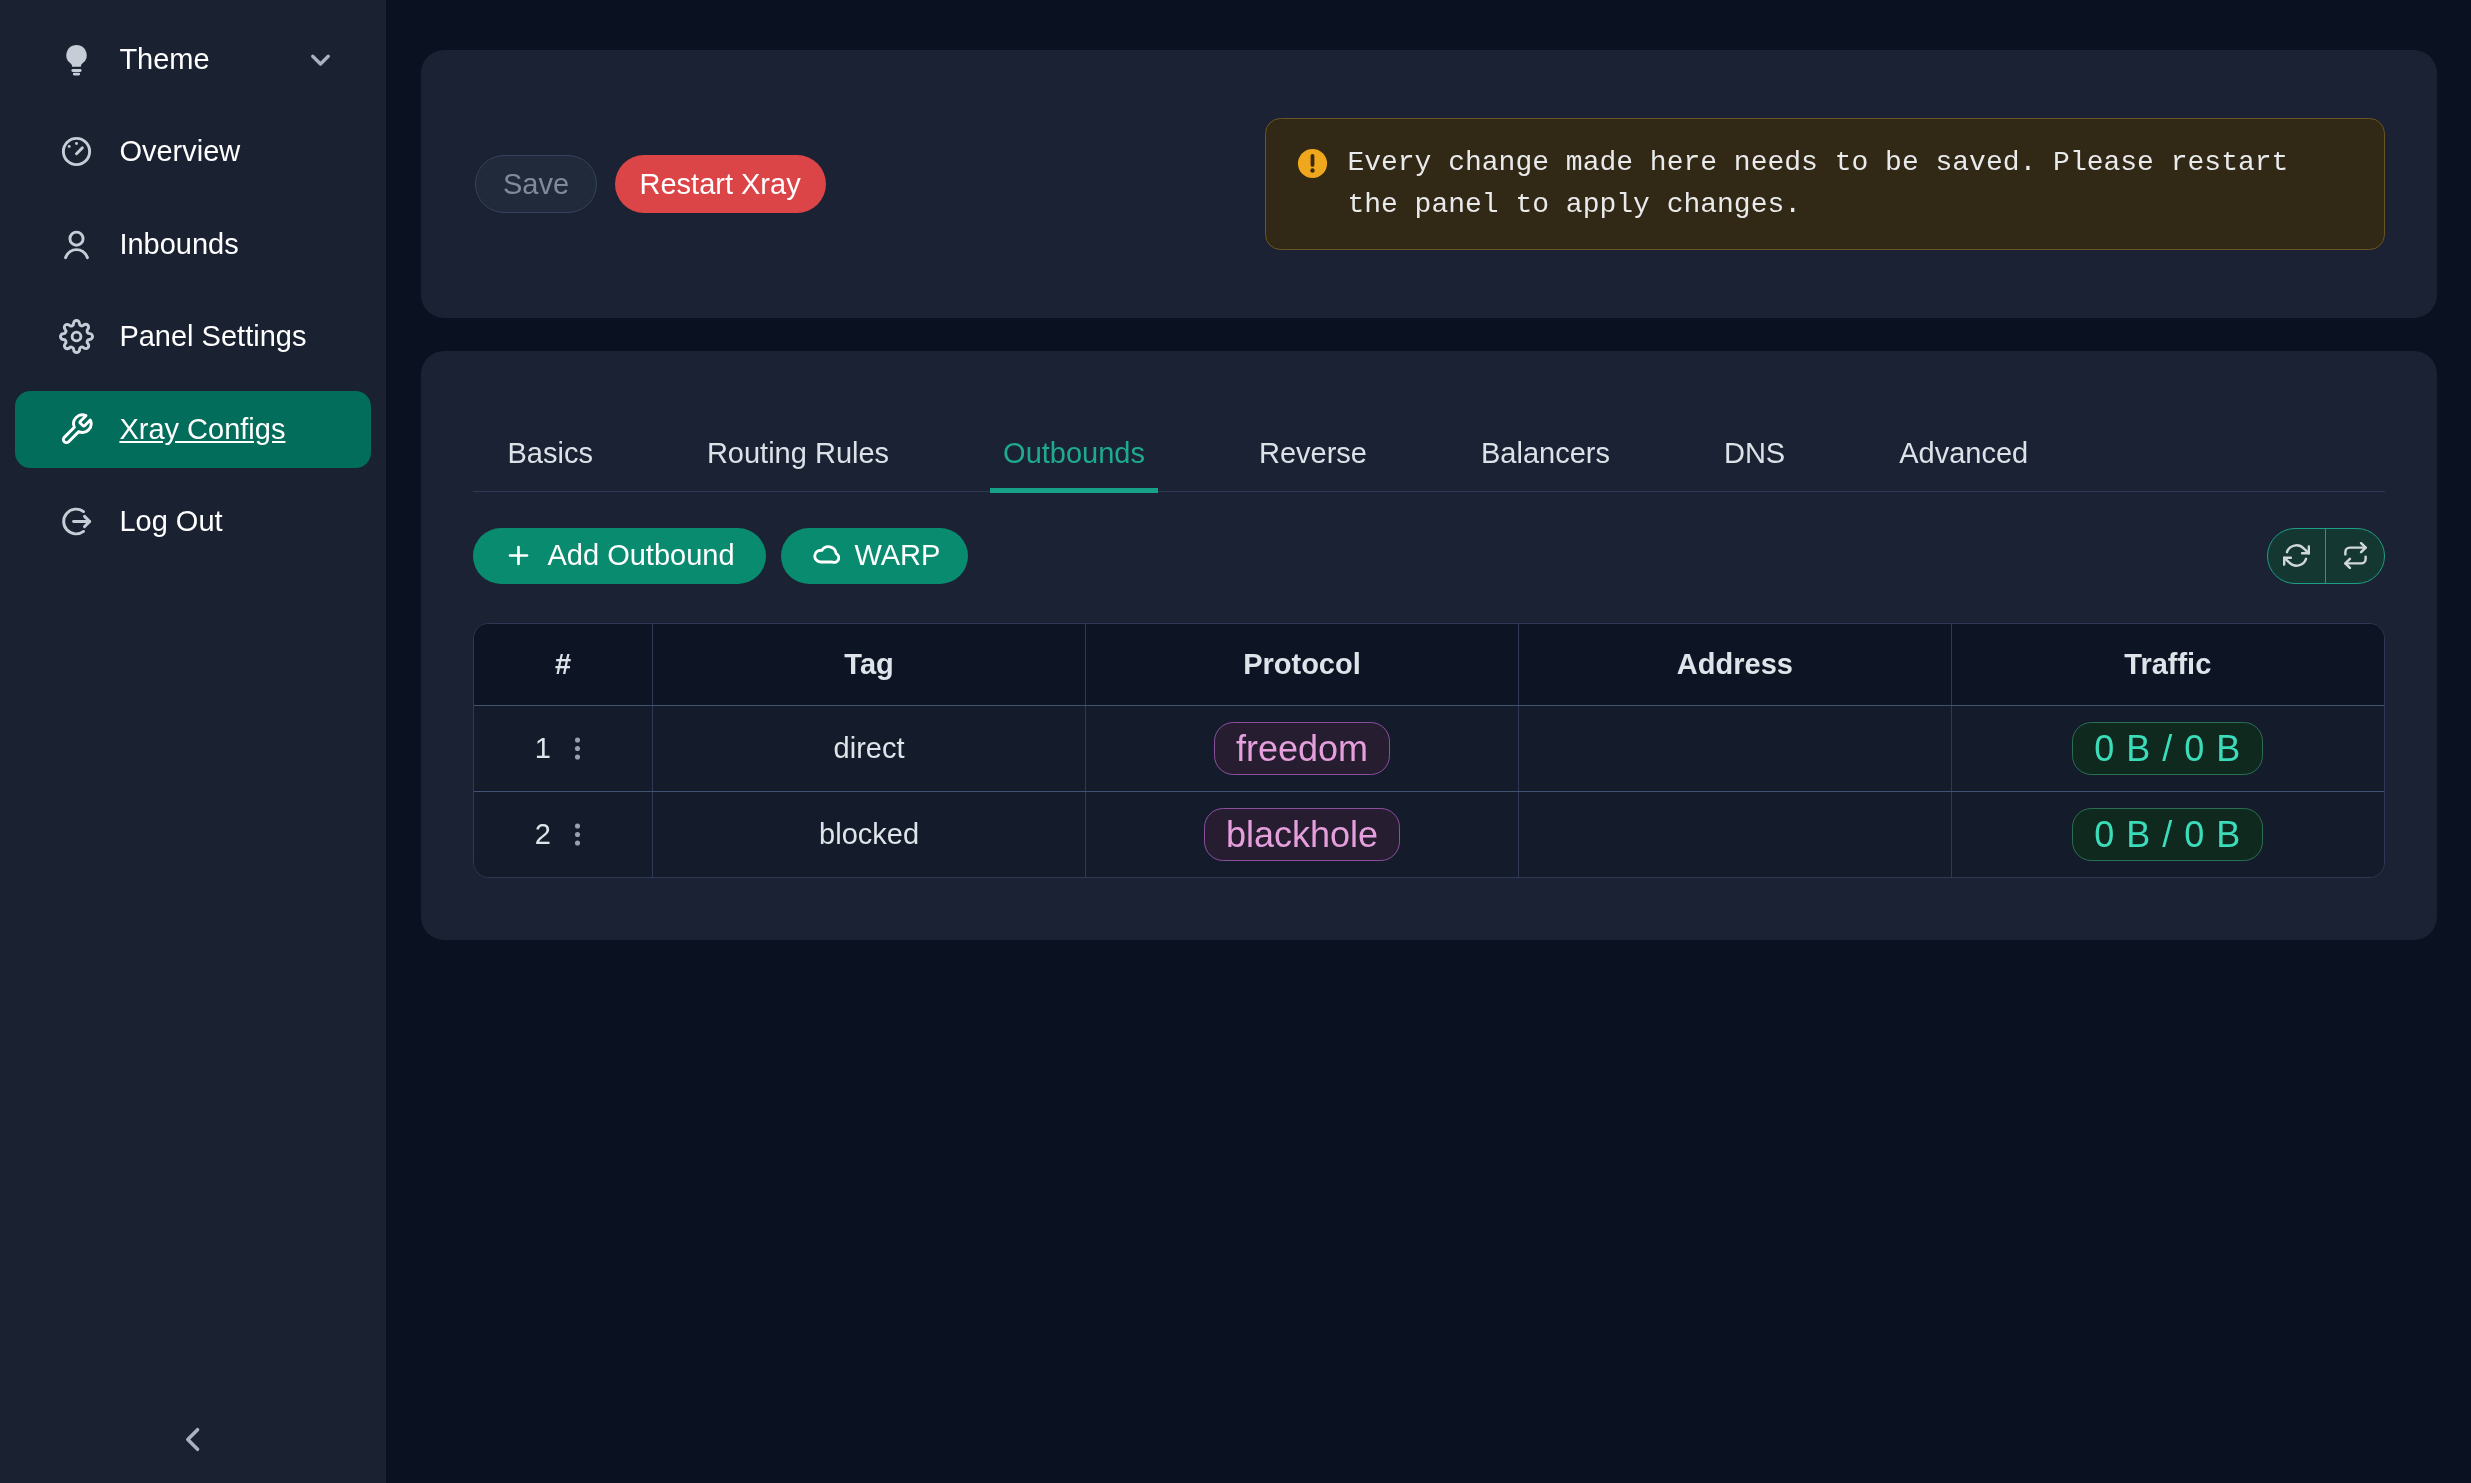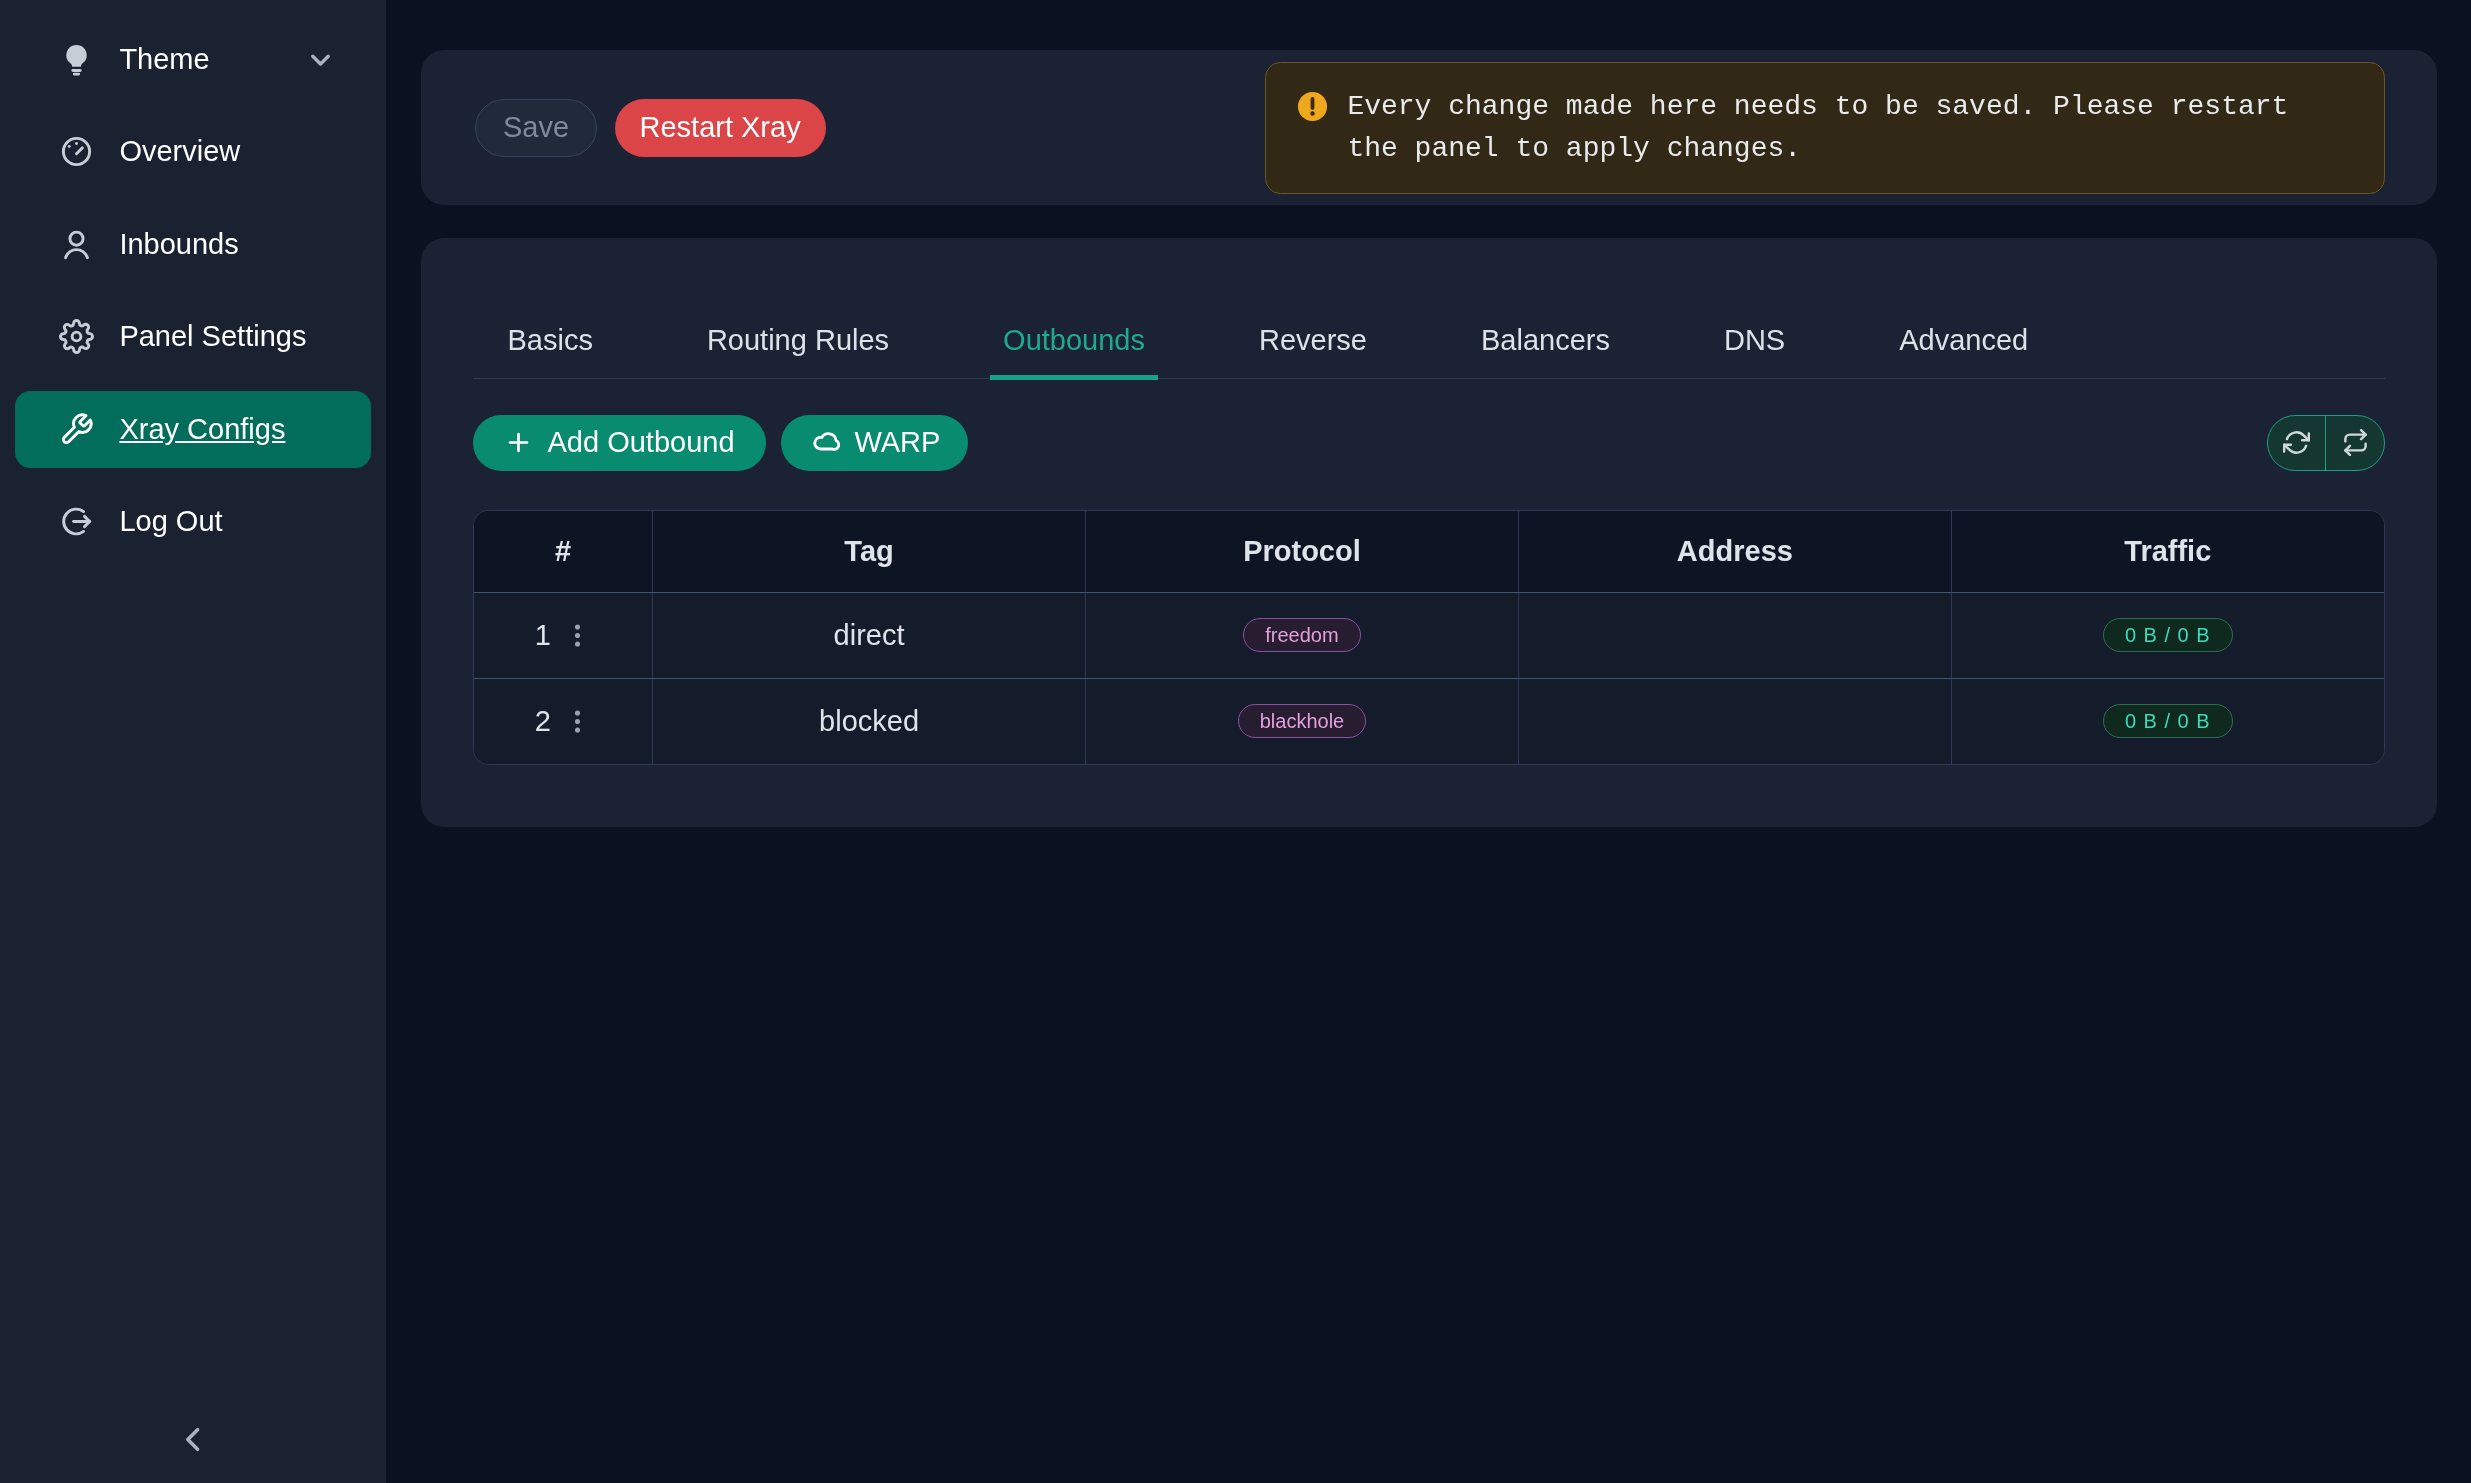--- a/index.html
+++ b/index.html
@@ -32,21 +32,21 @@
     background:none; border:none; cursor:pointer; color:#aab2bf;
     display:flex; align-items:center; justify-content:center;
   }
 
   
   .main { flex:1; padding:50px 35px 0 35px; }
   .card {
     background:#1a2233; border-radius:23px;
   }
   .card-toolbar {
-    height:155px; display:flex; align-items:center;
+    height:268px; display:flex; align-items:center;
     padding:0 52px 0 54px; margin-bottom:33px;
   }
   .btn {
     border:none; cursor:pointer; border-radius:29px; height:58px;
     font-size:29px; font-family:inherit; display:inline-flex;
     align-items:center; justify-content:center;
   }
   .btn-save {
     background:#202a3b; border:1.9px solid #35425c; color:#7f8a9b;
     padding:0 27px; cursor:not-allowed;
@@ -102,21 +102,21 @@
     font-size:29px; font-weight:700; color:#dfe4ea;
     border-right:1.9px solid #2e3a55;
   }
   .trow { background:#141c2b; border-top:1.9px solid #415373; }
   .tcell {
     height:85px; display:flex; align-items:center; justify-content:center;
     font-size:29px; color:#dfe4ea; border-right:1.9px solid #2e3a55; gap:11.6px;
   }
   .hcell:last-child, .tcell:last-child { border-right:none; }
   .badge {
-    font-size:20px; padding:4px 21px; border-radius:19.3px; line-height:1.2;
+    font-size:36px; padding:4px 21px; border-radius:19.3px; line-height:1.2;
   }
   .badge-protocol { color:#e59fdc; background:#271d31; border:1.9px solid #8a4f9f; }
   .badge-traffic  { color:#3bdcba; background:#0f291f; border:1.9px solid #2b6e53; letter-spacing:1px; }
   .dots { color:#97a1b1; cursor:pointer; display:flex; align-items:center; }
 </style>
 </head>
 <body>
 
 <aside class="sidebar">
 

